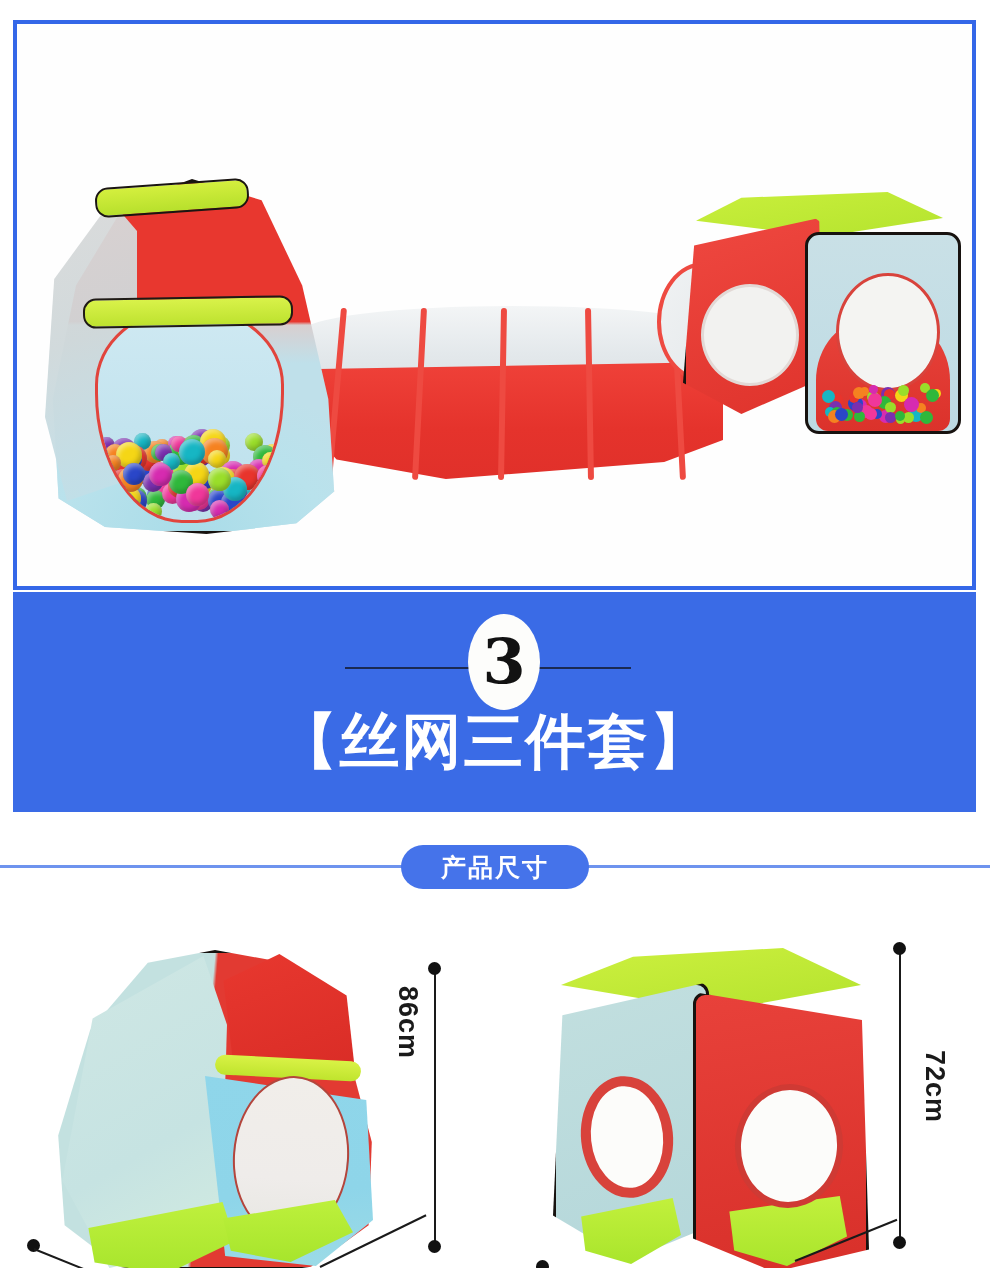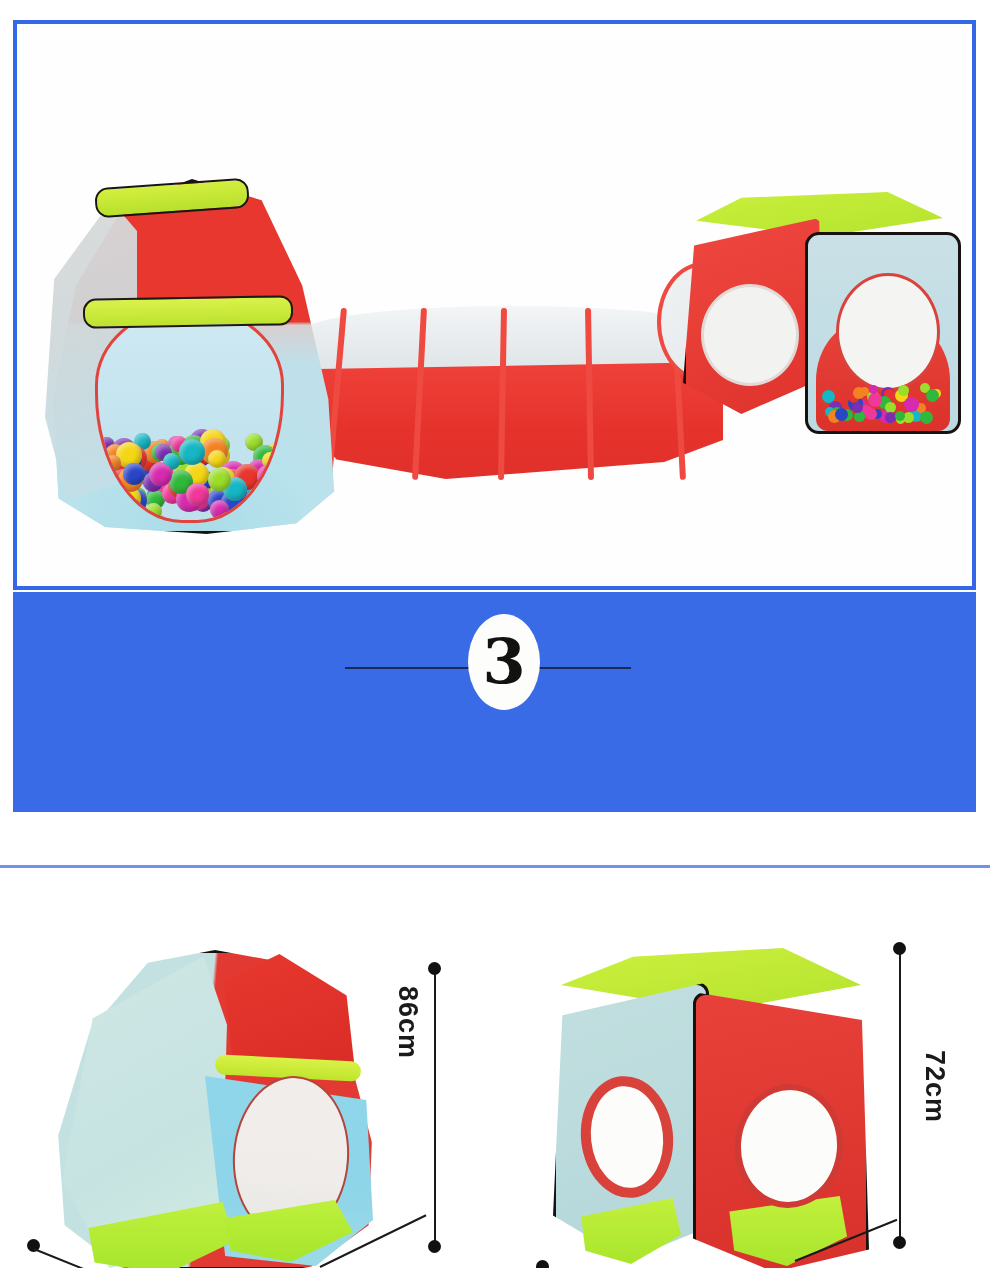--- a/index.html
+++ b/index.html
@@ -319,23 +319,27 @@
       </div>
 
     </div>
   </div>
 
   <div class="banner">
     <div class="banner-rule"></div>
     <div class="banner-badge">
       <span>3</span>
     </div>
+    <div class="banner-title">【丝网三件套】</div>
   </div>
 
   <div class="divider"></div>
+  <div class="pill">
+    <span>产品尺寸</span>
+  </div>
 
   <div class="dim-left">
     <div class="cone2">
       <div class="cone2-shell"></div>
       <div class="cone2-leftface"></div>
       <div class="cone2-redtop"></div>
       <div class="cone2-front"></div>
       <div class="cone2-trim"></div>
       <div class="cone2-door"></div>
       <div class="cone2-green-l"></div>

